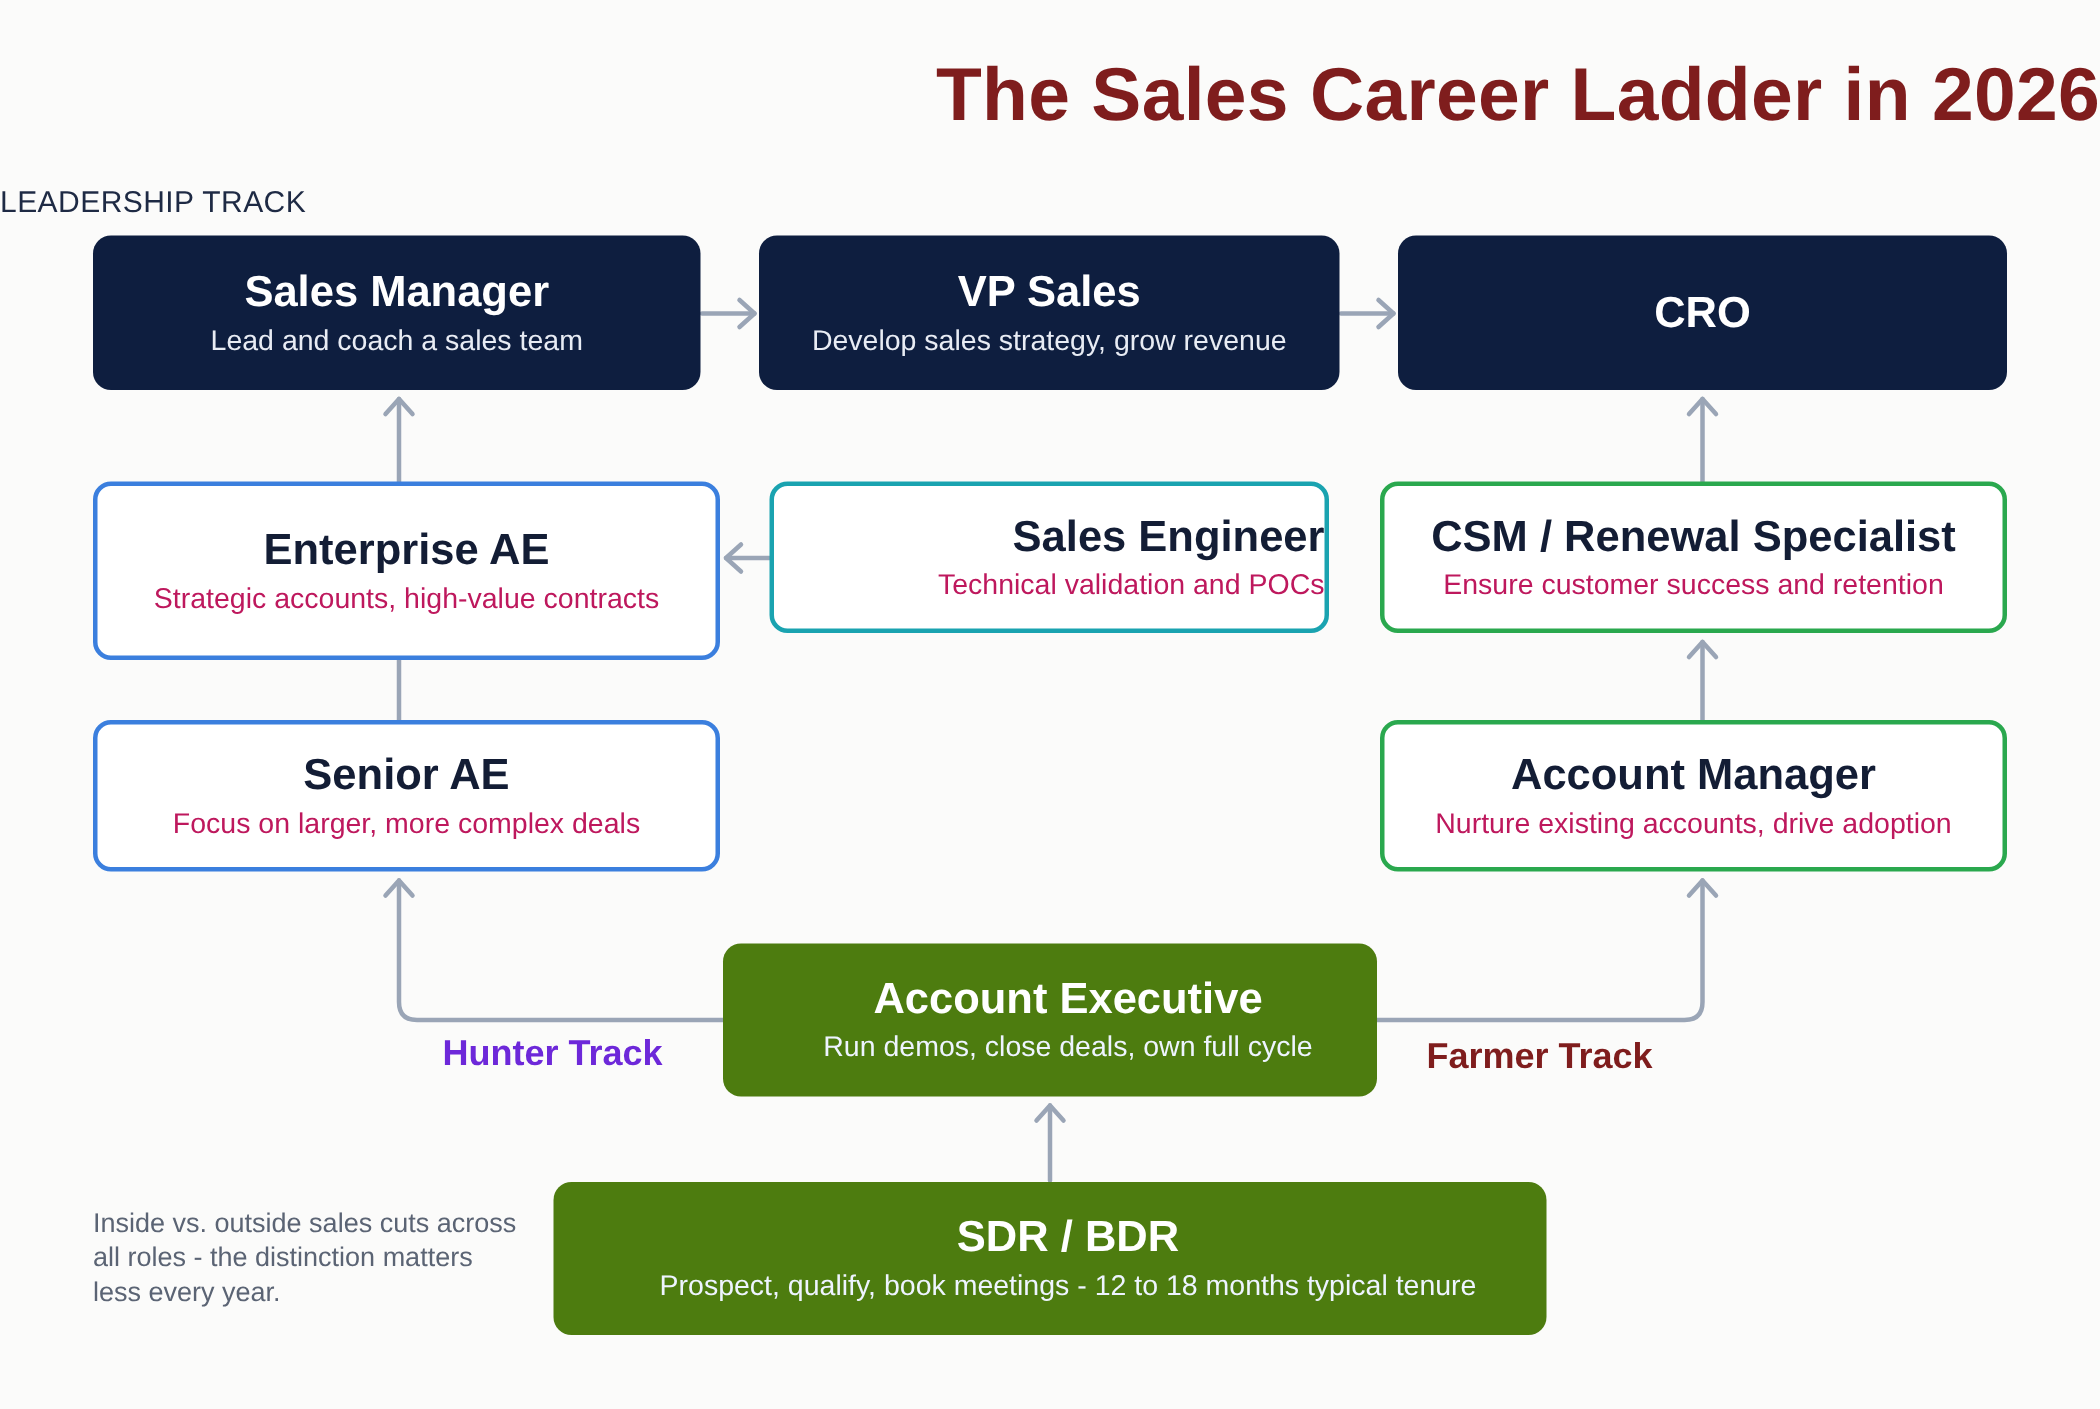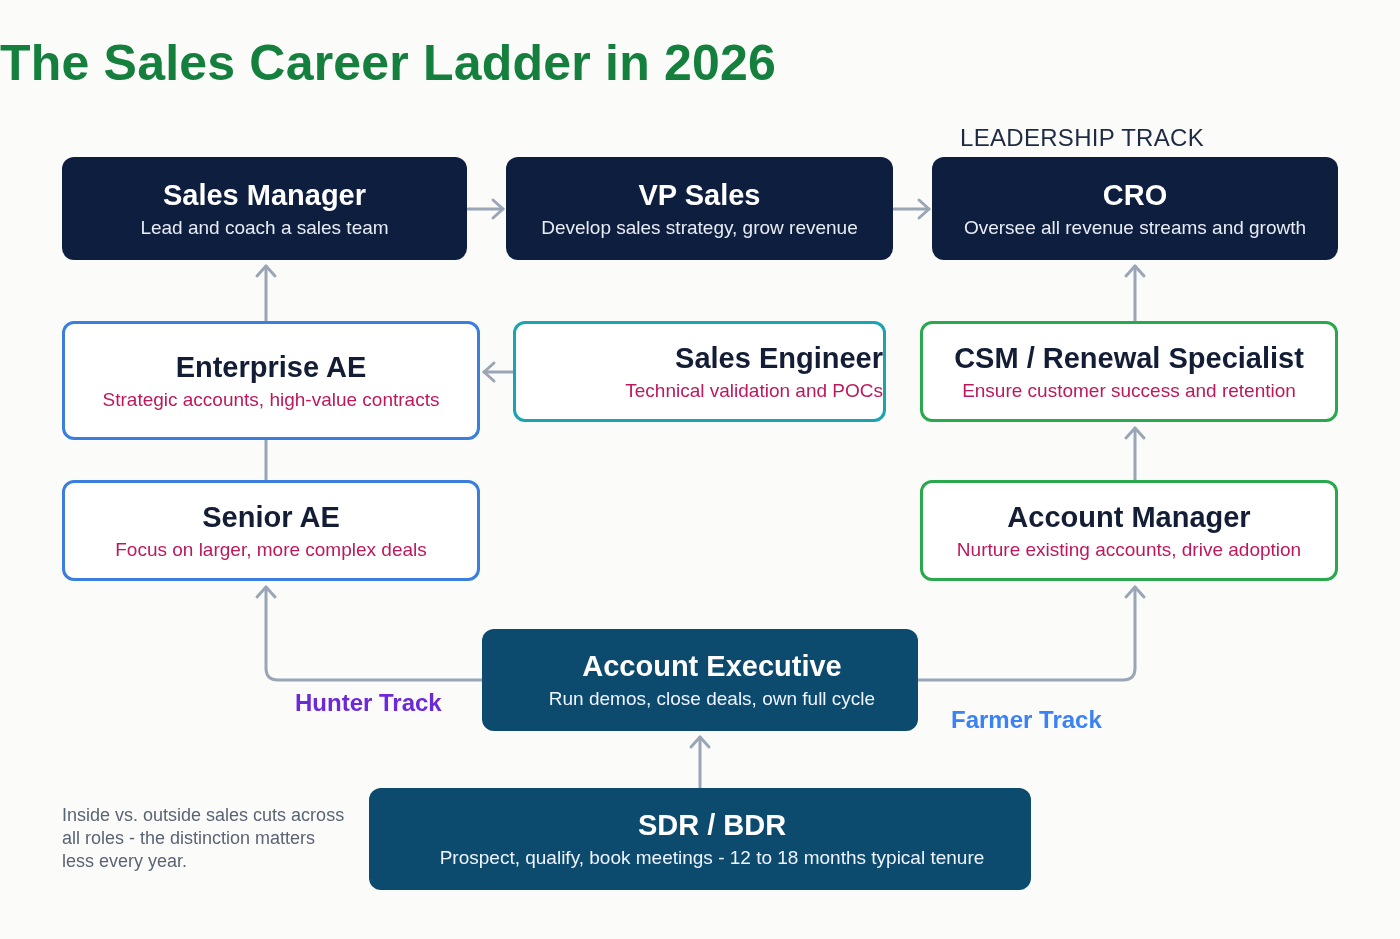--- a/index.html
+++ b/index.html
@@ -13,33 +13,33 @@
       position: relative;
       overflow: hidden;
       font-family: "Liberation Sans", "DejaVu Sans", sans-serif;
       color: #111b33;
     }
     .title {
       position: absolute;
       left: 0;
       top: 34px;
       width: 1400px;
-      text-align: left;
+      text-align: right;
       font-size: 50px;
       font-weight: 700;
-      color: #15803d;
+      color: #7f1d1d;
       letter-spacing: 0.2px;
     }
     .track-label-top {
       position: absolute;
       left: 0;
       top: 124px;
       width: 1204px;
-      text-align: right;
-      font-size: 24px;
+      text-align: left;
+      font-size: 20px;
       font-weight: 500;
       color: #1e2a44;
       letter-spacing: 0.3px;
     }
     .box {
       position: absolute;
       box-sizing: border-box;
       border-radius: 12px;
       display: flex;
       flex-direction: column;
@@ -62,21 +62,21 @@
       color: #ffffff;
     }
     .dark .desc { color: #e8ecf4; }
     .outline {
       background: #ffffff;
       border: 3.5px solid;
       color: #131d35;
     }
     .outline .desc { color: #be185d; }
     .blue-fill {
-      background: #0c4a6e;
+      background: #4d7c0f;
       color: #ffffff;
       padding-left: 24px;
     }
     .blue-fill .desc { color: #eef4ff; }
     .track {
       position: absolute;
       font-size: 24px;
       font-weight: 700;
     }
     .note {
@@ -161,21 +161,20 @@
 <div class="box dark" style="left:62px; top:157px; width:405px; height:103px;">
   <div class="role">Sales Manager</div>
   <div class="desc">Lead and coach a sales team</div>
 </div>
 <div class="box dark" style="left:506px; top:157px; width:387px; height:103px;">
   <div class="role">VP Sales</div>
   <div class="desc">Develop sales strategy, grow revenue</div>
 </div>
 <div class="box dark" style="left:932px; top:157px; width:406px; height:103px;">
   <div class="role">CRO</div>
-  <div class="desc">Oversee all revenue streams and growth</div>
 </div>
 
 <div class="box outline" style="left:62px; top:321px; width:418px; height:119px; border-color:#3b7fde;">
   <div class="role">Enterprise AE</div>
   <div class="desc">Strategic accounts, high-value contracts</div>
 </div>
 <div class="box outline" style="left:513px; top:321px; width:373px; height:101px; border-color:#1aa3b0;align-items:flex-end;">
   <div class="role">Sales Engineer</div>
   <div class="desc">Technical validation and POCs</div>
 </div>
@@ -192,20 +191,20 @@
   <div class="role">Account Manager</div>
   <div class="desc">Nurture existing accounts, drive adoption</div>
 </div>
 
 <div class="box blue-fill" style="left:482px; top:629px; width:436px; height:102px;">
   <div class="role">Account Executive</div>
   <div class="desc">Run demos, close deals, own full cycle</div>
 </div>
 
 <div class="track" style="left:295px; top:689px; color:#6d28d9;">Hunter Track</div>
-<div class="track" style="left:951px; top:706px; color:#3b82f6;text-align:center;">Farmer Track</div>
+<div class="track" style="left:951px; top:691px; color:#7f1d1d;text-align:center;">Farmer Track</div>
 
 <div class="box blue-fill" style="left:369px; top:788px; width:662px; height:102px;">
   <div class="role">SDR / BDR</div>
   <div class="desc">Prospect, qualify, book meetings - 12 to 18 months typical tenure</div>
 </div>
 
 <div class="note">Inside vs. outside sales cuts across all roles - the distinction matters less every year.</div>
 
 </body></html>

